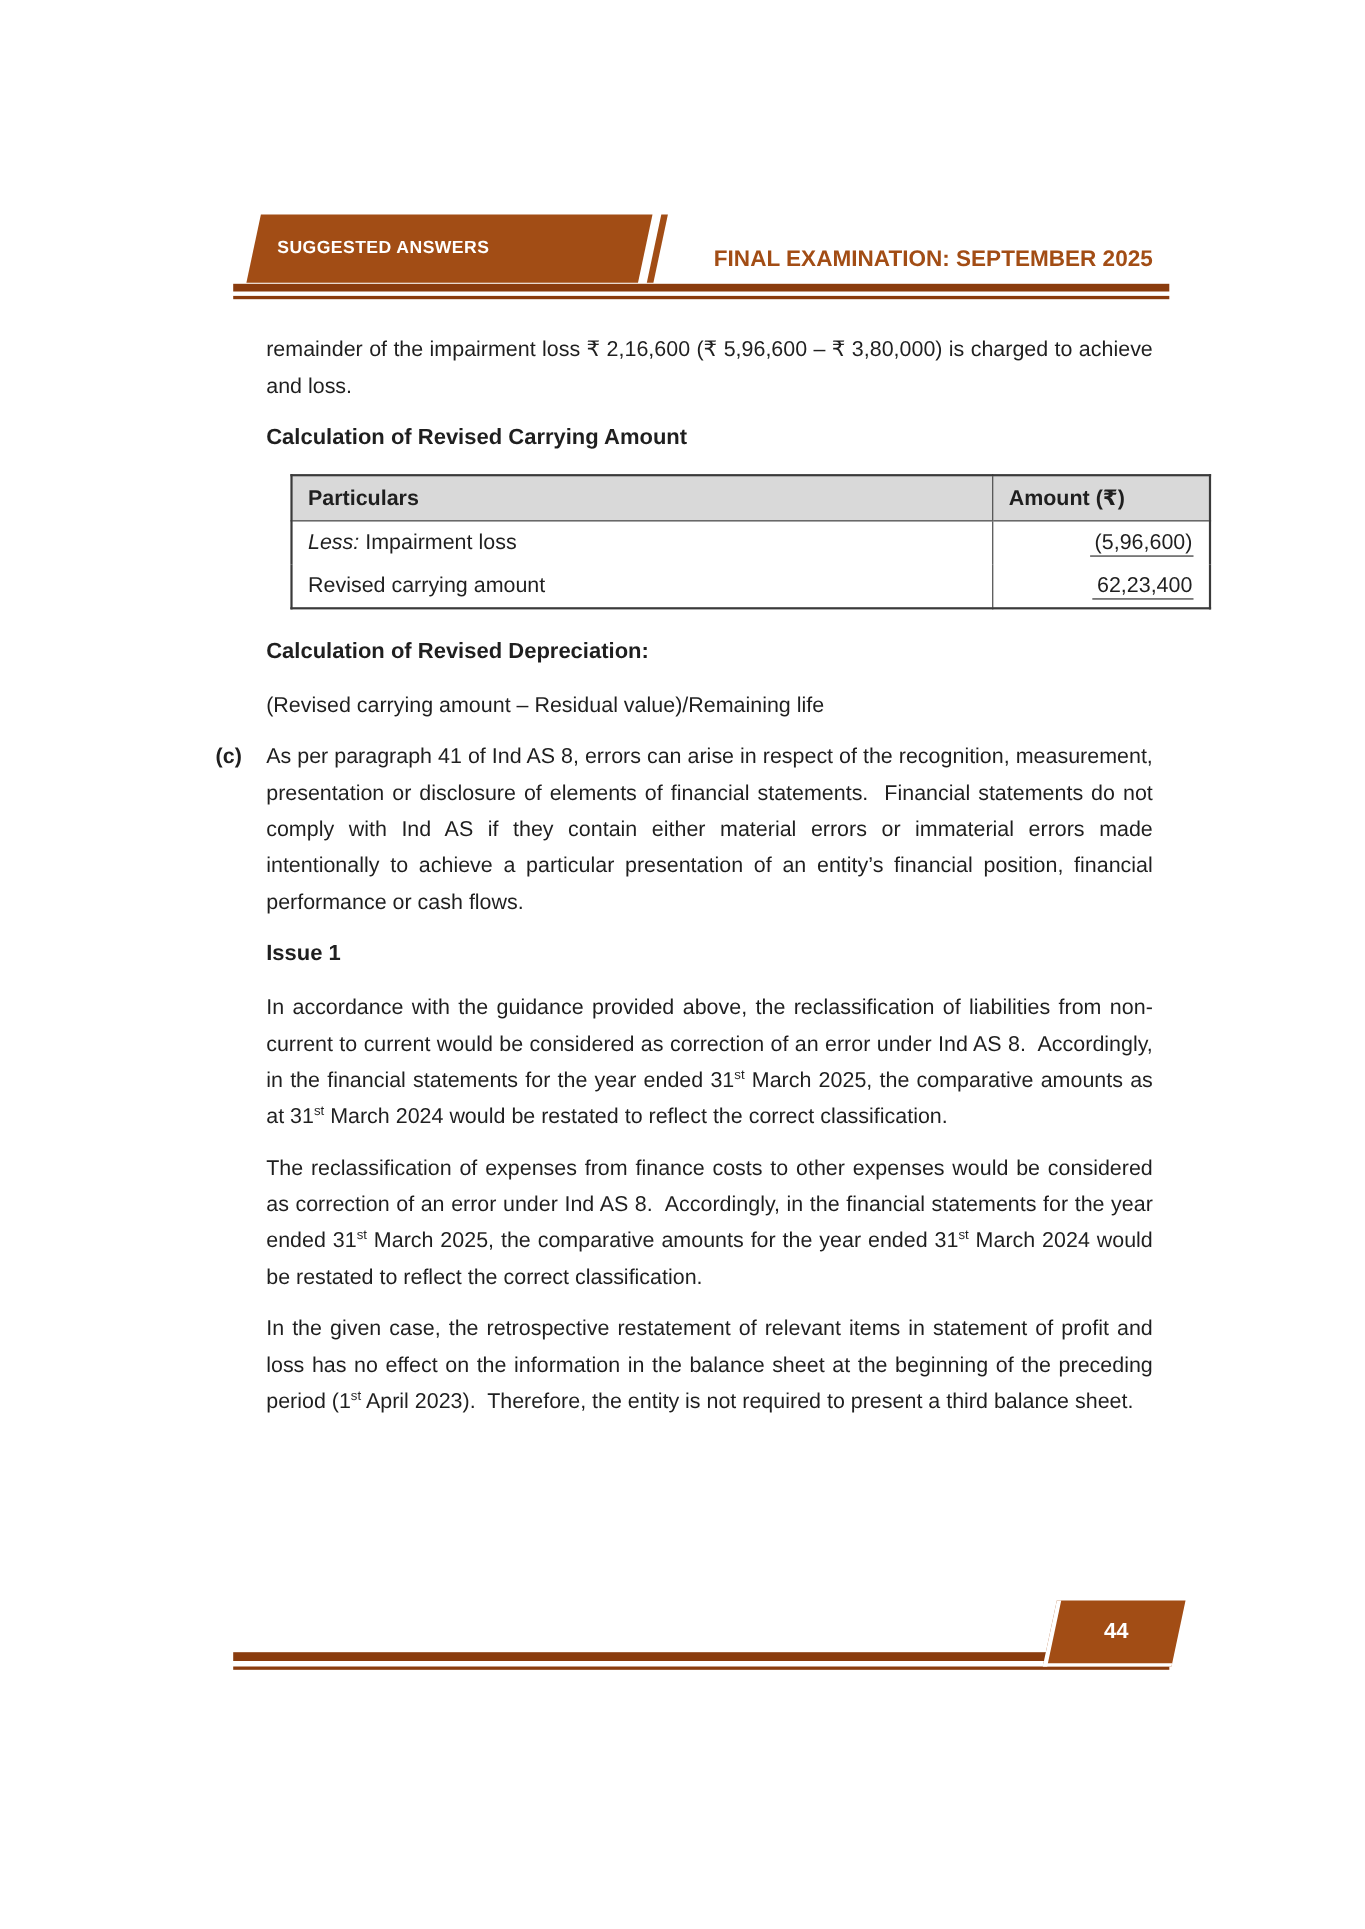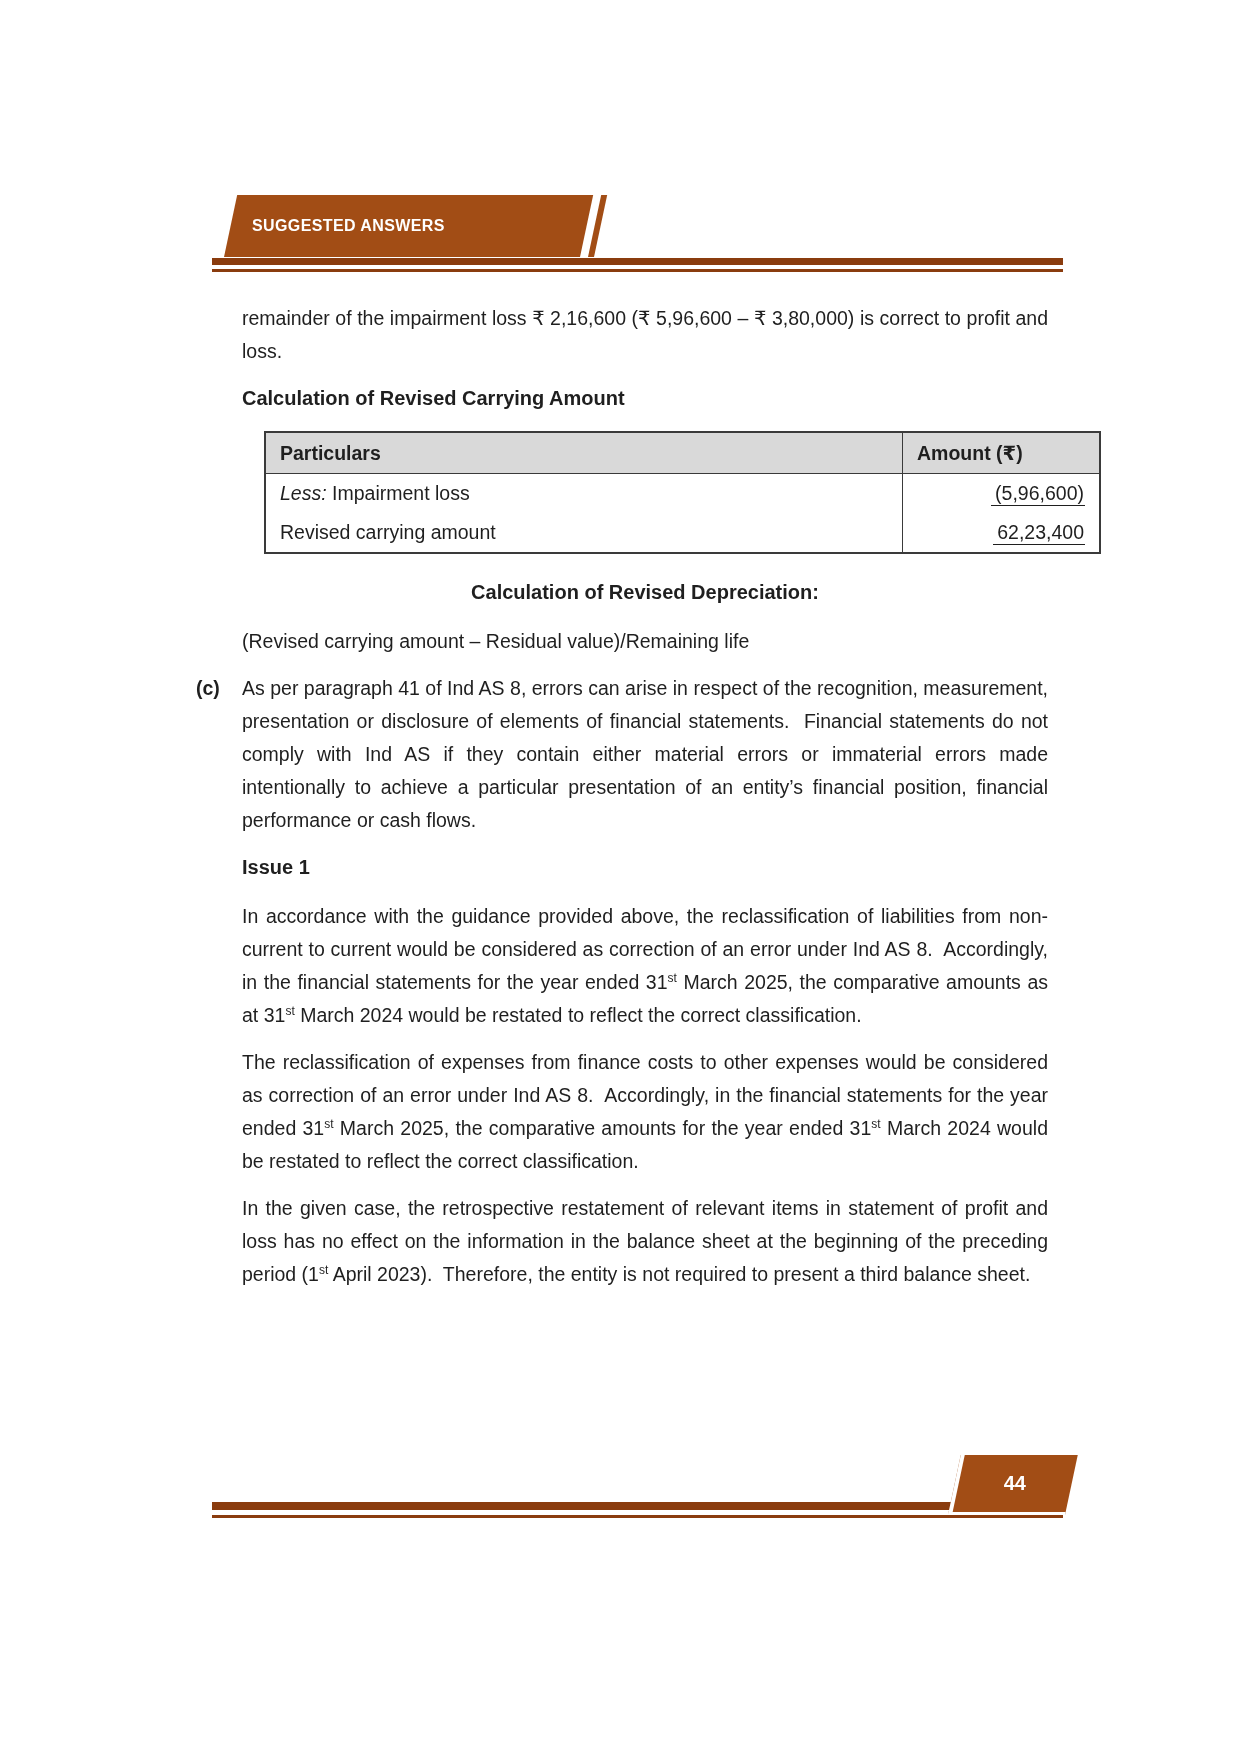--- a/index.html
+++ b/index.html
@@ -42,21 +42,21 @@
   .rule-thin  { position: absolute; left: 212px; width: 851px; height: 3px; background: #8A3C0E; }
   .hdr-thick { top: 258px; }
   .hdr-thin  { top: 269px; }
 
   
   .content { position: absolute; left: 242px; top: 302px; width: 806px;
              font-size: 19.5px; line-height: 33px; }
   .content p { margin: 0 0 14px 0; }
   p.just { text-align: justify; }
   .h-bold { font-weight: 700; font-size: 20px; margin: 0 0 16px 0; line-height: 33px; }
-  .h-dep { margin: 6px 0 16px 0; text-align: center; }
+  .h-dep { margin: 6px 0 16px 0; }
   sup { font-size: 12px; line-height: 0; vertical-align: super; }
 
   
   table.calc {
     border-collapse: collapse;
     margin: 2px 0 22px 22px;
     width: 776px;
     table-layout: fixed;
   }
   table.calc th, table.calc td { padding: 0 14px; vertical-align: middle; }
@@ -99,26 +99,27 @@
   }
 </style>
 </head>
 <body>
 
 <div class="page">
 
   <div class="banner"></div>
   <div class="banner-stripe"></div>
   <div class="banner-label">SUGGESTED ANSWERS</div>
+  <div class="exam-title">FINAL EXAMINATION: SEPTEMBER 2025</div>
   <div class="rule-thick hdr-thick"></div>
   <div class="rule-thin hdr-thin"></div>
 
   <div class="content">
 
-    <p class="just">remainder of the impairment loss ₹ 2,16,600 (₹ 5,96,600 – ₹ 3,80,000) is correct to profit and loss.</p>
+    <p class="just">remainder of the impairment loss ₹ 2,16,600 (₹ 5,96,600 – ₹ 3,80,000) is charged to achieve and loss.</p>
 
     <div class="h-bold">Calculation of Revised Carrying Amount</div>
 
     <table class="calc">
       <thead>
         <tr>
           <th class="col-part">Particulars</th>
           <th class="col-amt">Amount (₹)</th>
         </tr>
       </thead>

